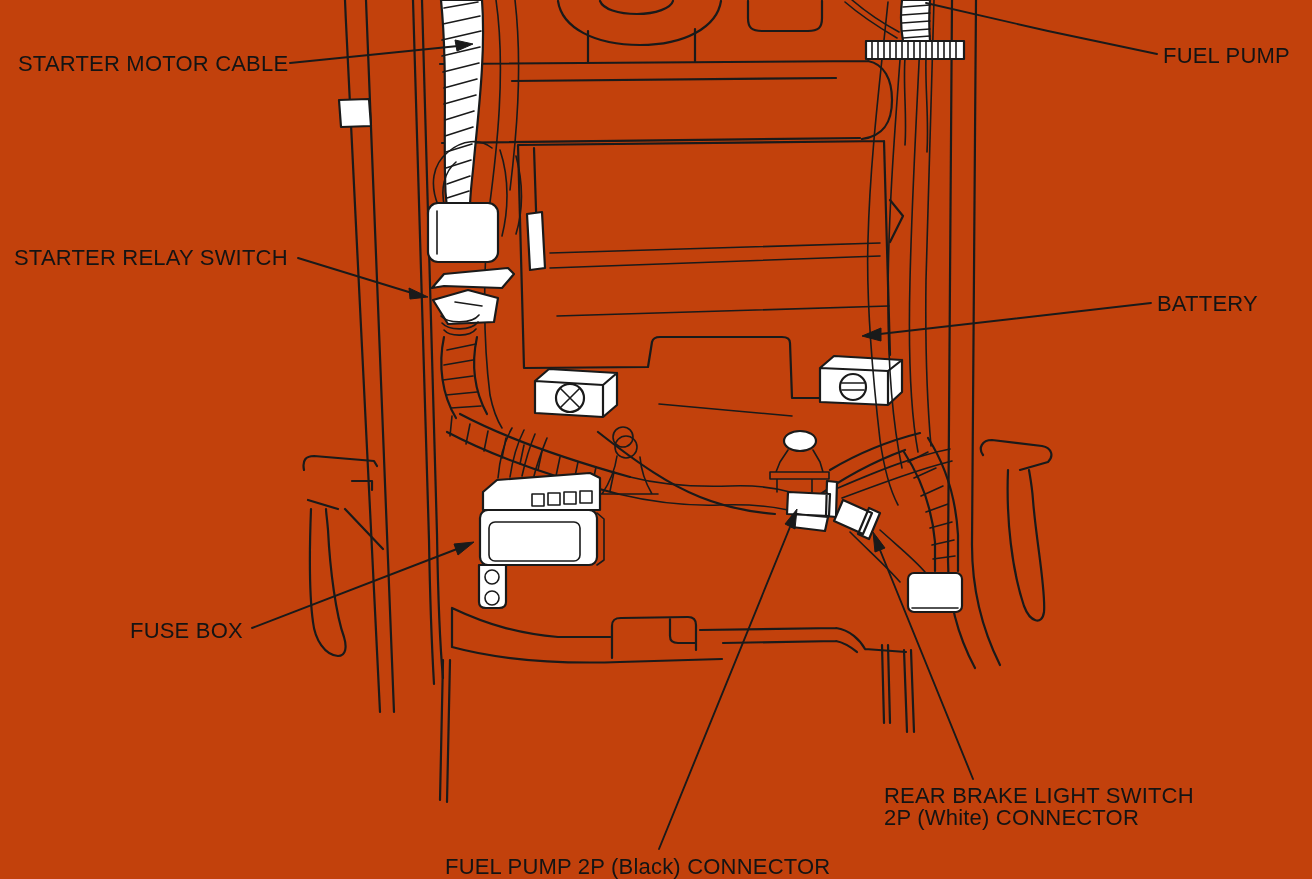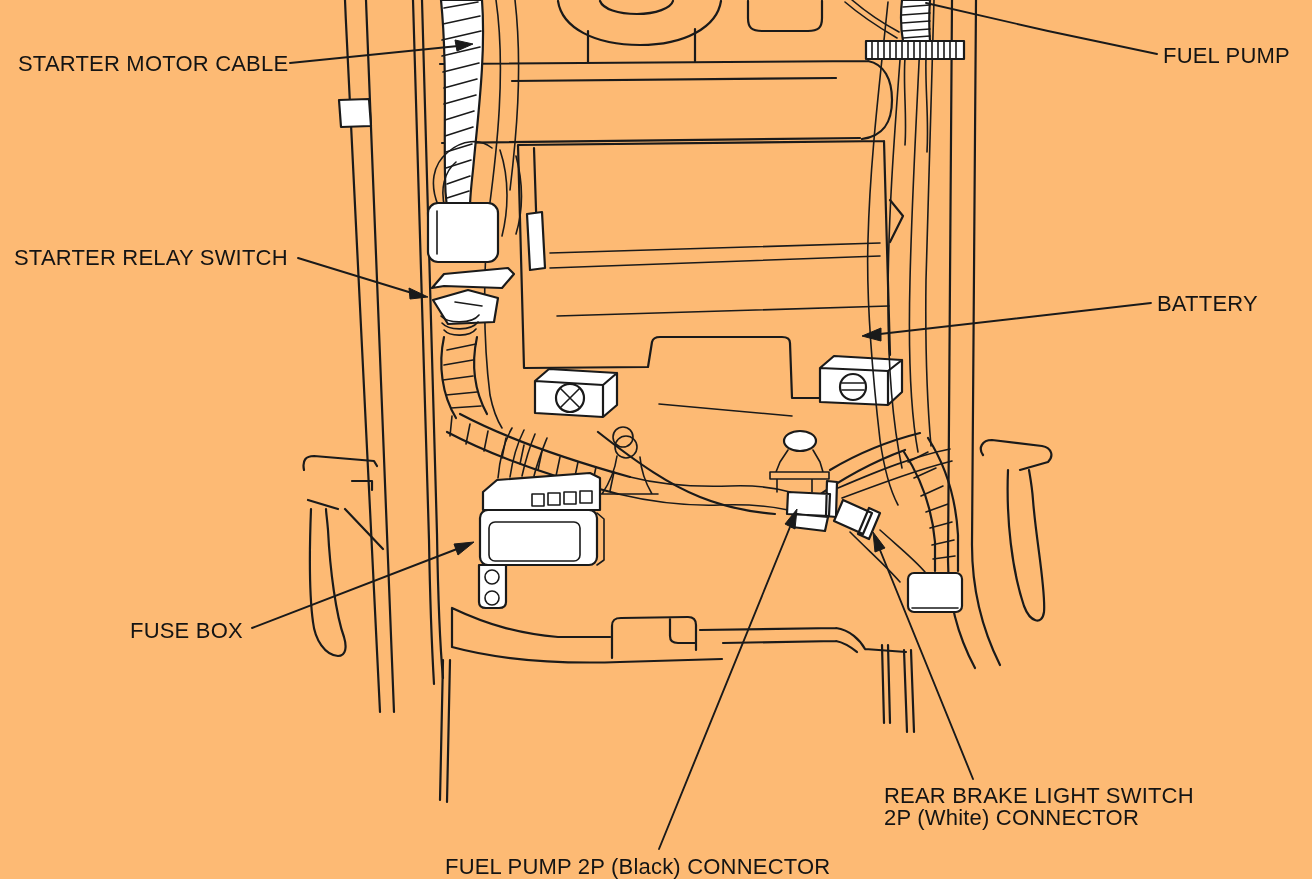--- a/index.html
+++ b/index.html
@@ -1,16 +1,16 @@
 <!DOCTYPE html>
 <html><head>
 <meta charset="utf-8">
 <style>
   html,body{margin:0;padding:0;background:#ffffff;}
-  .page{position:relative;width:1312px;height:879px;background:#fdba74;overflow:hidden;}
+  .page{position:relative;width:1312px;height:879px;background:#c2410c;overflow:hidden;}
   svg{display:block;}
   .ln{stroke:#1a1a1a;fill:none;stroke-width:2.2;stroke-linecap:round;stroke-linejoin:round;}
   .thin{stroke:#1a1a1a;fill:none;stroke-width:1.6;stroke-linecap:round;stroke-linejoin:round;}
   .wfill{fill:#ffffff;stroke:#1a1a1a;stroke-width:2.2;stroke-linejoin:round;}
   .leader{stroke:#1a1a1a;fill:none;stroke-width:1.9;stroke-linecap:round;}
   .ah{fill:#1a1a1a;stroke:#1a1a1a;stroke-width:1;}
   .lbl{font-family:"Liberation Sans","DejaVu Sans",sans-serif;font-size:22px;fill:#141414;letter-spacing:0.2px;}
 </style>
 </head>
 <body>

